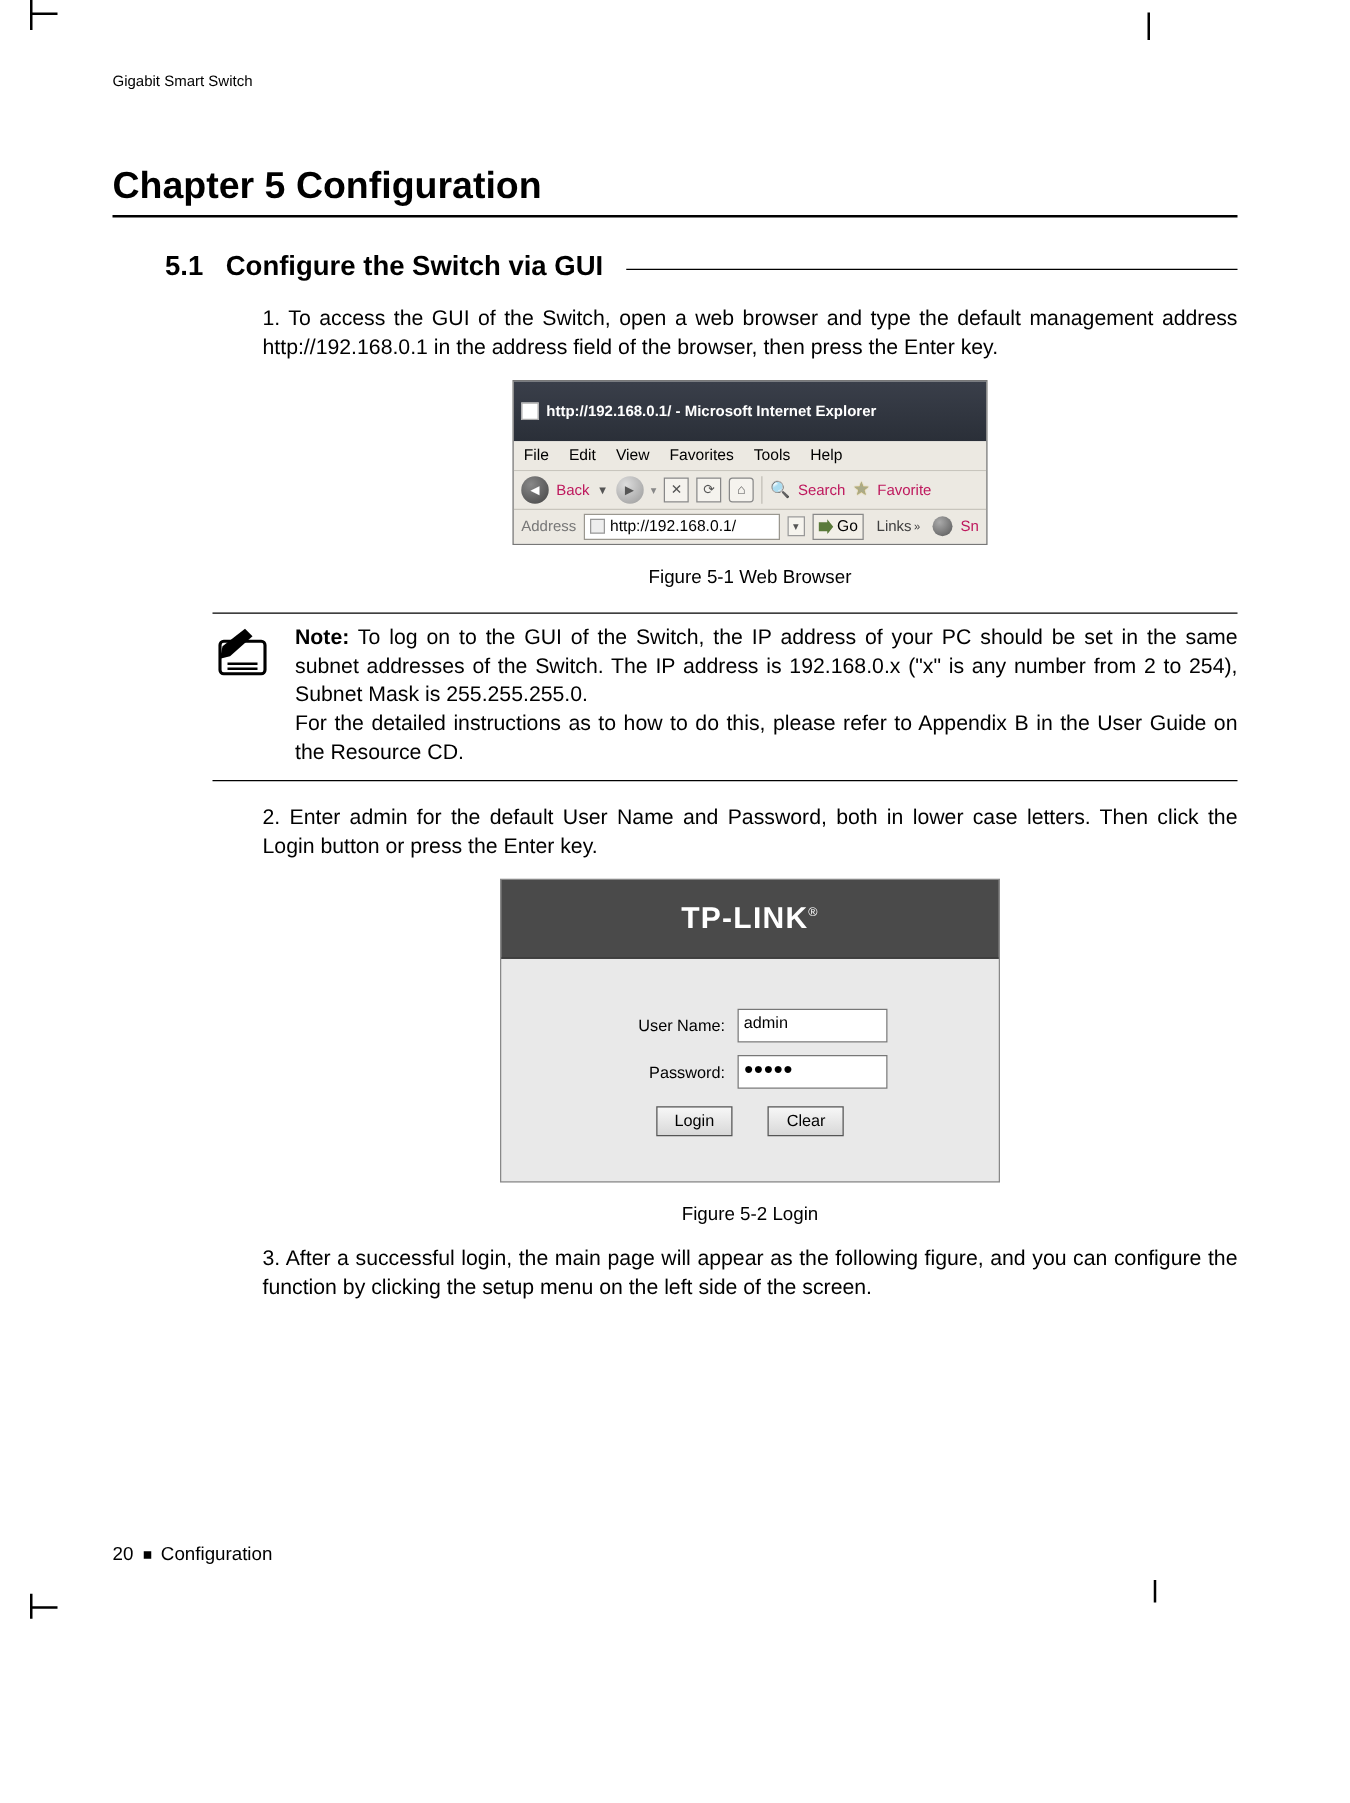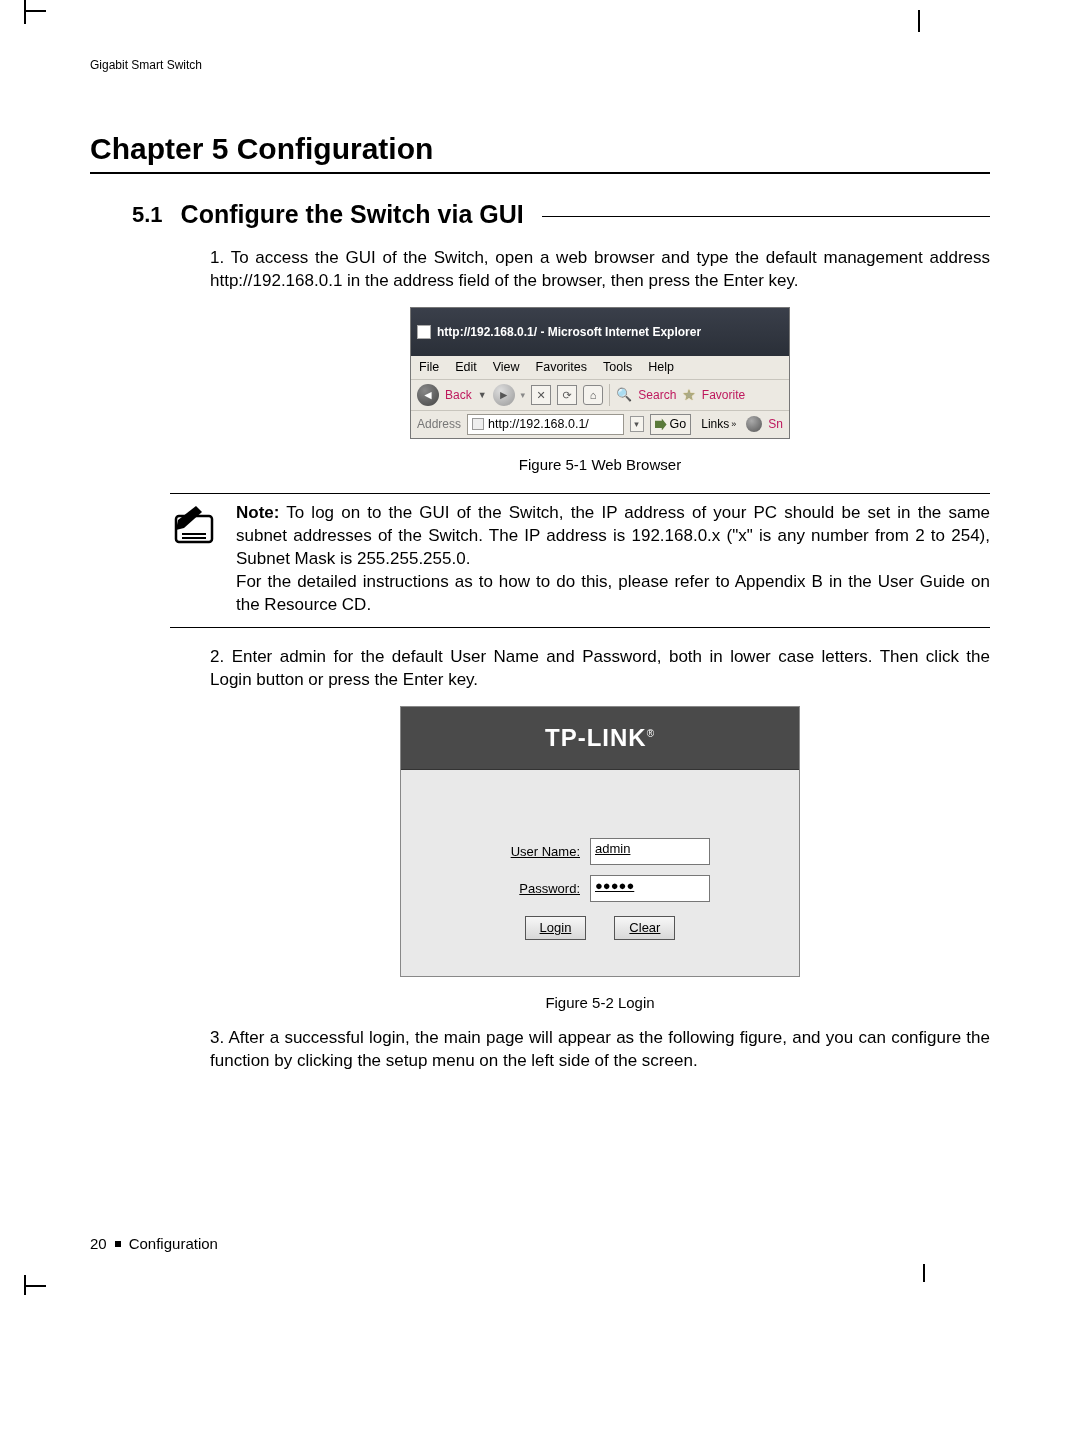--- a/index.html
+++ b/index.html
@@ -37,21 +37,21 @@
   }
   .chapter-rule { border:0; border-top:2px solid #000; margin:4px 0 26px 0;}
   .section-row {
     display:flex;
     align-items:center;
     gap:18px;
     margin: 0 0 18px 0;
     padding-left: 42px;
   }
   .section-num { font-size:22px; font-weight:bold;}
-  .section-title { font-size:25px; font-weight:bold; white-space:nowrap;}
+  .section-title { font-size:22px; font-weight:bold; white-space:nowrap;}
   .section-line { flex:1; border-top:1.5px solid #000; margin-top:4px;}
   ol.steps { list-style:none; padding:0; margin:0 0 0 120px;}
   ol.steps > li { margin-bottom:14px; text-align:justify; line-height:1.35;}
   .step-num { display:inline;}
   .figure-wrap { margin:14px auto 10px auto; text-align:center;}
   .fig-caption { font-size:15px; margin-top:16px;}
   
   .ie-window {
     width: 380px;
     margin: 0 auto;
@@ -83,21 +83,21 @@
   .ie-sep { width:1px;height:22px;background:#c0bdb5;}
   .ie-label { font-size:12px; color:#be185d;}
   .ie-star { color:#aa8; font-size:15px; text-shadow:0 0 1px #a80;}
   .ie-addr { display:flex; align-items:center; gap:6px; padding:3px 6px; background:#ece9e2;}
   .ie-addr-label{ color:#777; font-size:12px;}
   .ie-addr-field { flex:1; background:#fff; border:1px solid #9a978f; padding:1px 4px; display:flex;align-items:center;gap:4px;}
   .ie-addr-field .pg-ico{width:12px;height:12px;border:1px solid #999;background:#eee;display:inline-block;}
   .ie-go { border:1px solid #888; background:#f2efe8; padding:1px 4px; display:inline-flex;align-items:center;gap:3px;}
   .ie-go .arrow{ width:12px;height:12px;background:#5a7a3a;display:inline-block;clip-path:polygon(0 20%,60% 20%,60% 0,100% 50%,60% 100%,60% 80%,0 80%);}
   .ie-dd { width:14px;height:16px;border:1px solid #999;background:#f6f4ee;display:inline-flex;align-items:center;justify-content:center;font-size:9px;color:#555;}
-  .ie-links{ color:#000000; font-size:12px; padding:0 4px; display:inline-flex;align-items:center;gap:2px;text-align:center;}
+  .ie-links{ color:#404040; font-size:12px; padding:0 4px; display:inline-flex;align-items:center;gap:2px;text-align:center;}
   .ie-links .chev{font-size:9px;}
   .ie-disc{ width:16px;height:16px;border-radius:50%;background:radial-gradient(circle at 35% 30%,#aaa,#555);display:inline-block;}
   
   .note-block { margin: 18px 0 18px 80px; }
   .note-rule { border:0; border-top:1px solid #000; margin:0;}
   .note-body { display:flex; gap:18px; padding:8px 0 10px 0;}
   .note-icon {
     width:48px; flex:0 0 48px;
   }
   .note-icon svg { width:48px; height:44px;}
@@ -117,21 +117,21 @@
     color:#fff;
     text-align:center;
     padding:15px 0;
     font-size:24px;
     font-weight:bold;
     letter-spacing:1px;
     font-family: Arial Black, Arial, sans-serif;
     border-bottom:1px solid #333;
   }
   .login-header .reg{font-size:10px;vertical-align:super;font-weight:normal;}
-  .login-form { padding: 68px 30px 36px 30px; text-align:center;text-decoration:underline;}
+  .login-form { padding: 40px 30px 36px 30px; text-align:center;}
   .login-row { display:flex; justify-content:center; align-items:center; gap:10px; margin-bottom:10px;}
   .login-row label { width:90px; text-align:right;}
   .login-row .field { width:120px; border:1px solid #777; background:#fff; padding:1px 4px; text-align:left; height:27px; line-height:18px;}
   .login-btns { margin-top:14px; display:flex; justify-content:center; gap:28px;}
   .login-btn { border:1px solid #555; background:linear-gradient(#f7f7f7,#d8d8d8); padding:2px 14px; font-size:13px; min-width:56px;}
   .footer {
     position:absolute;
     bottom: 190px;
     left: 90px;
     font-size:15px;

